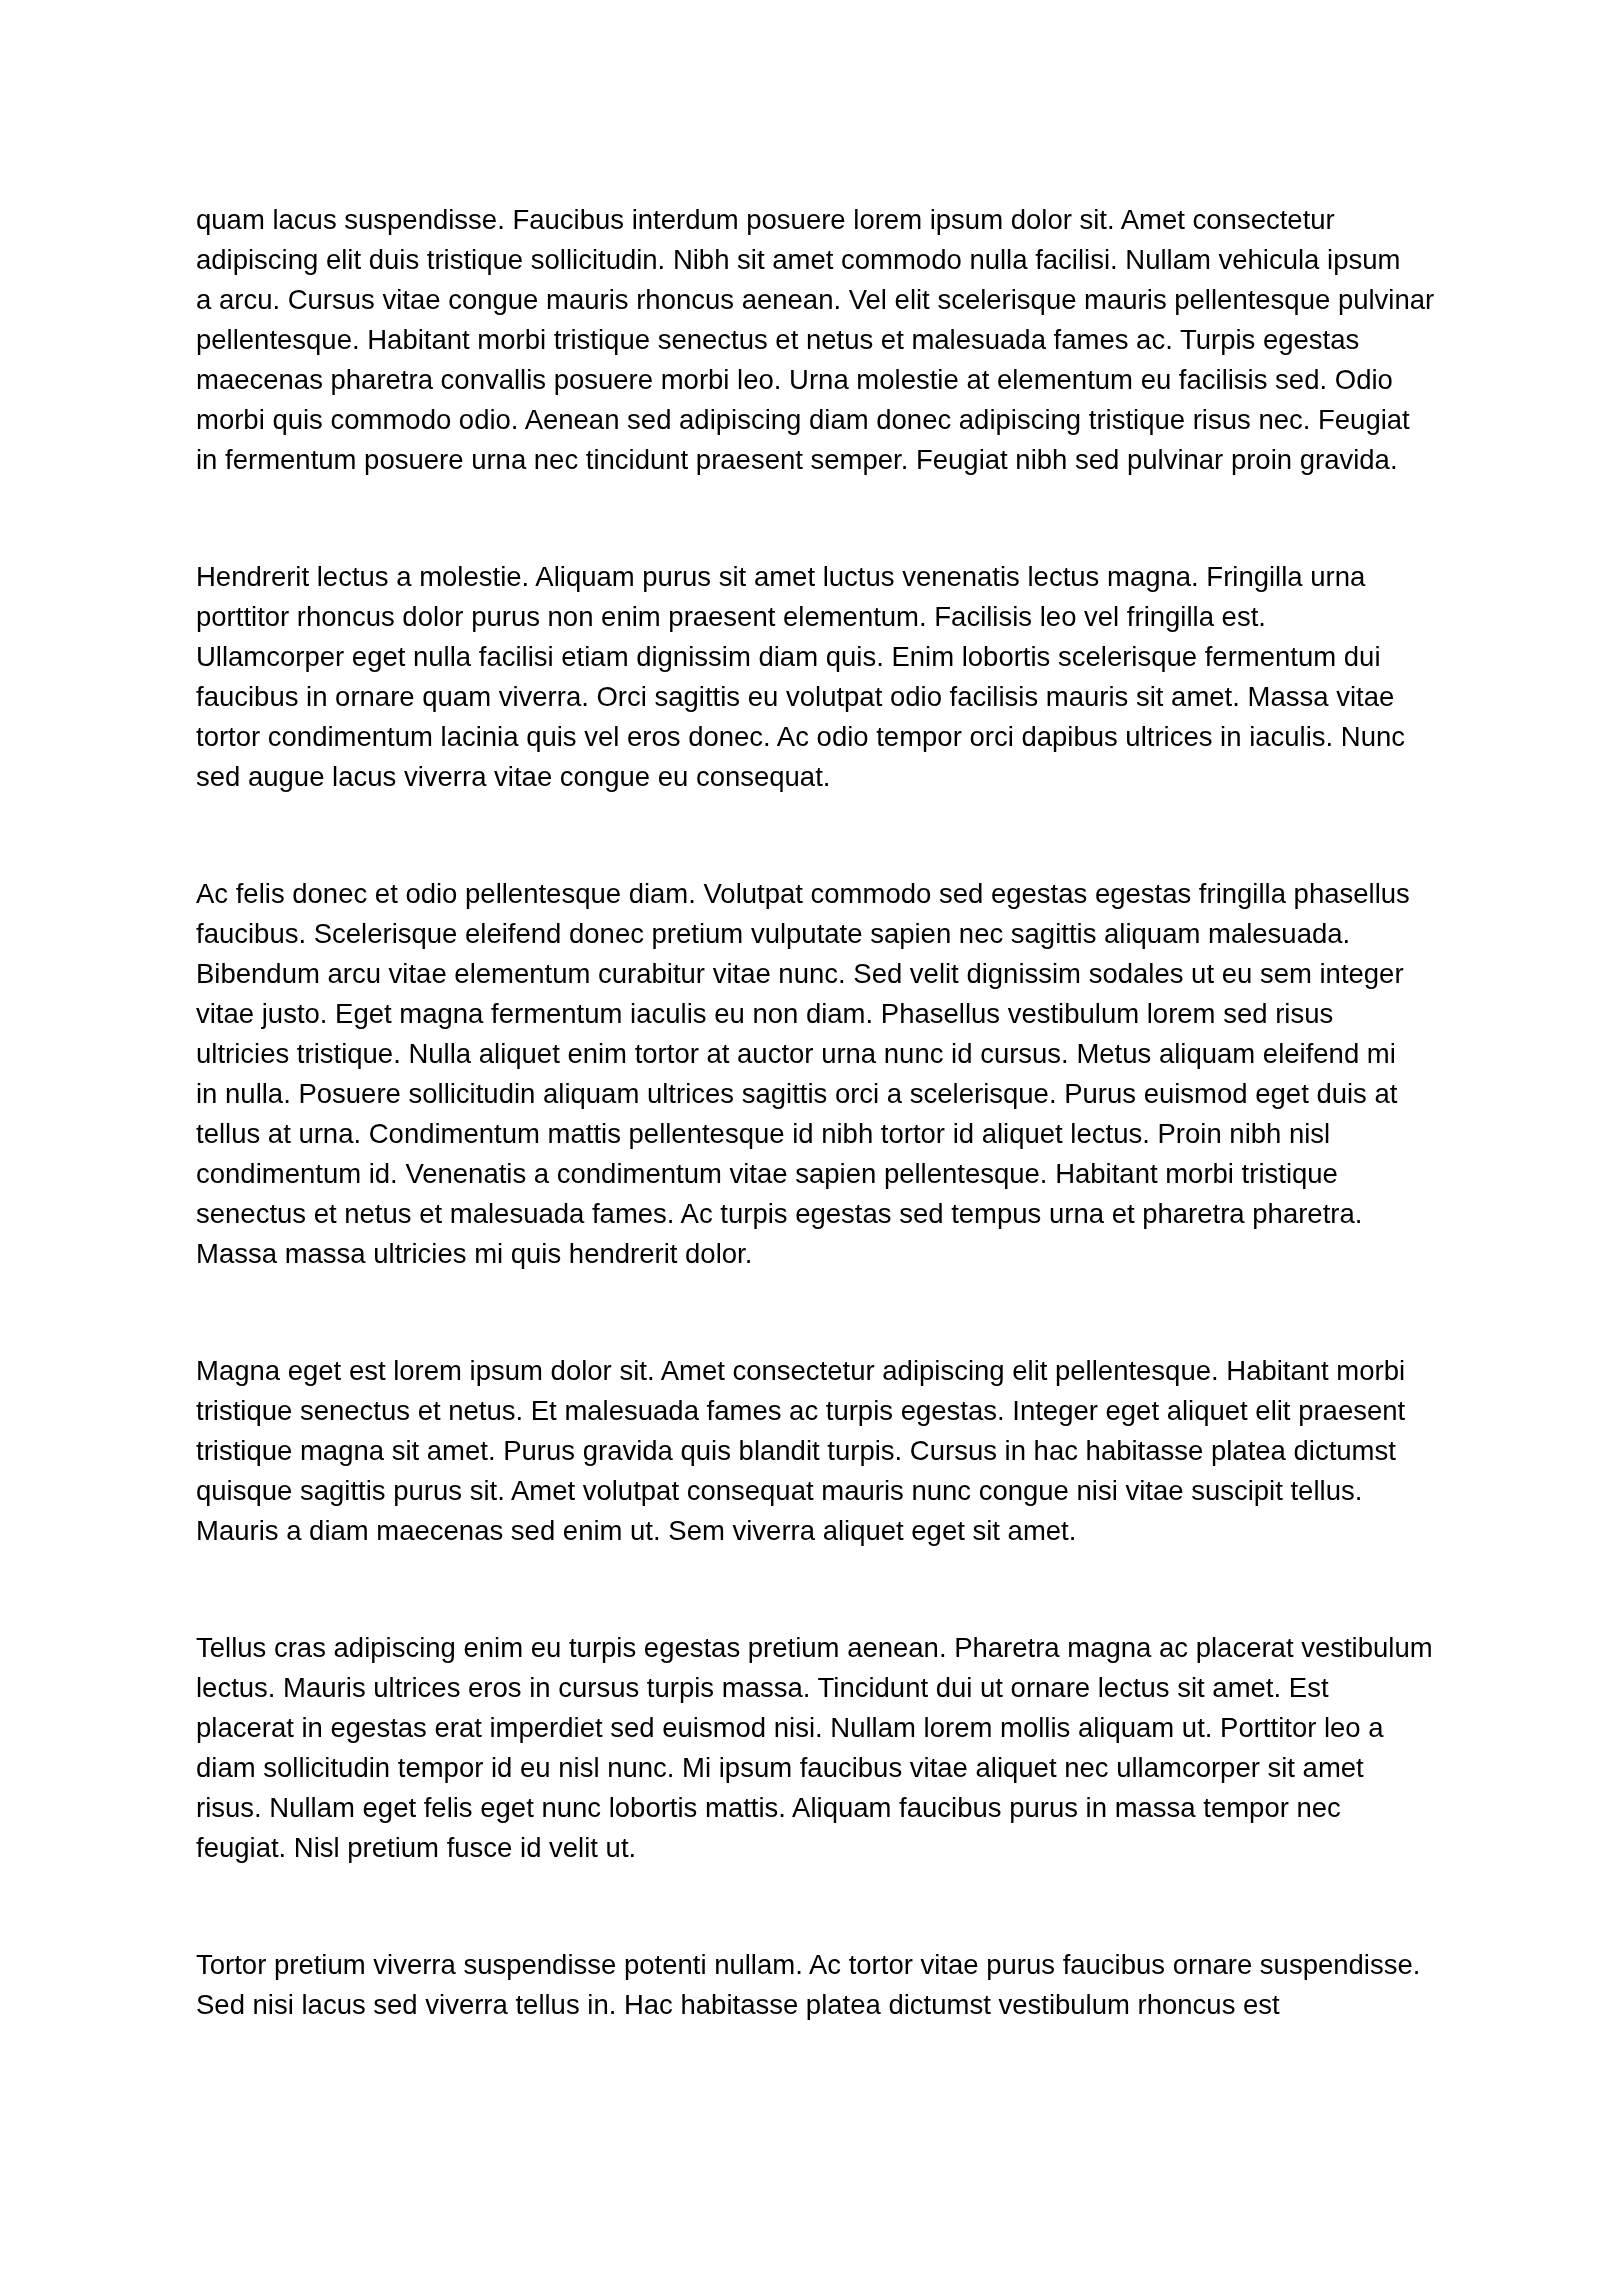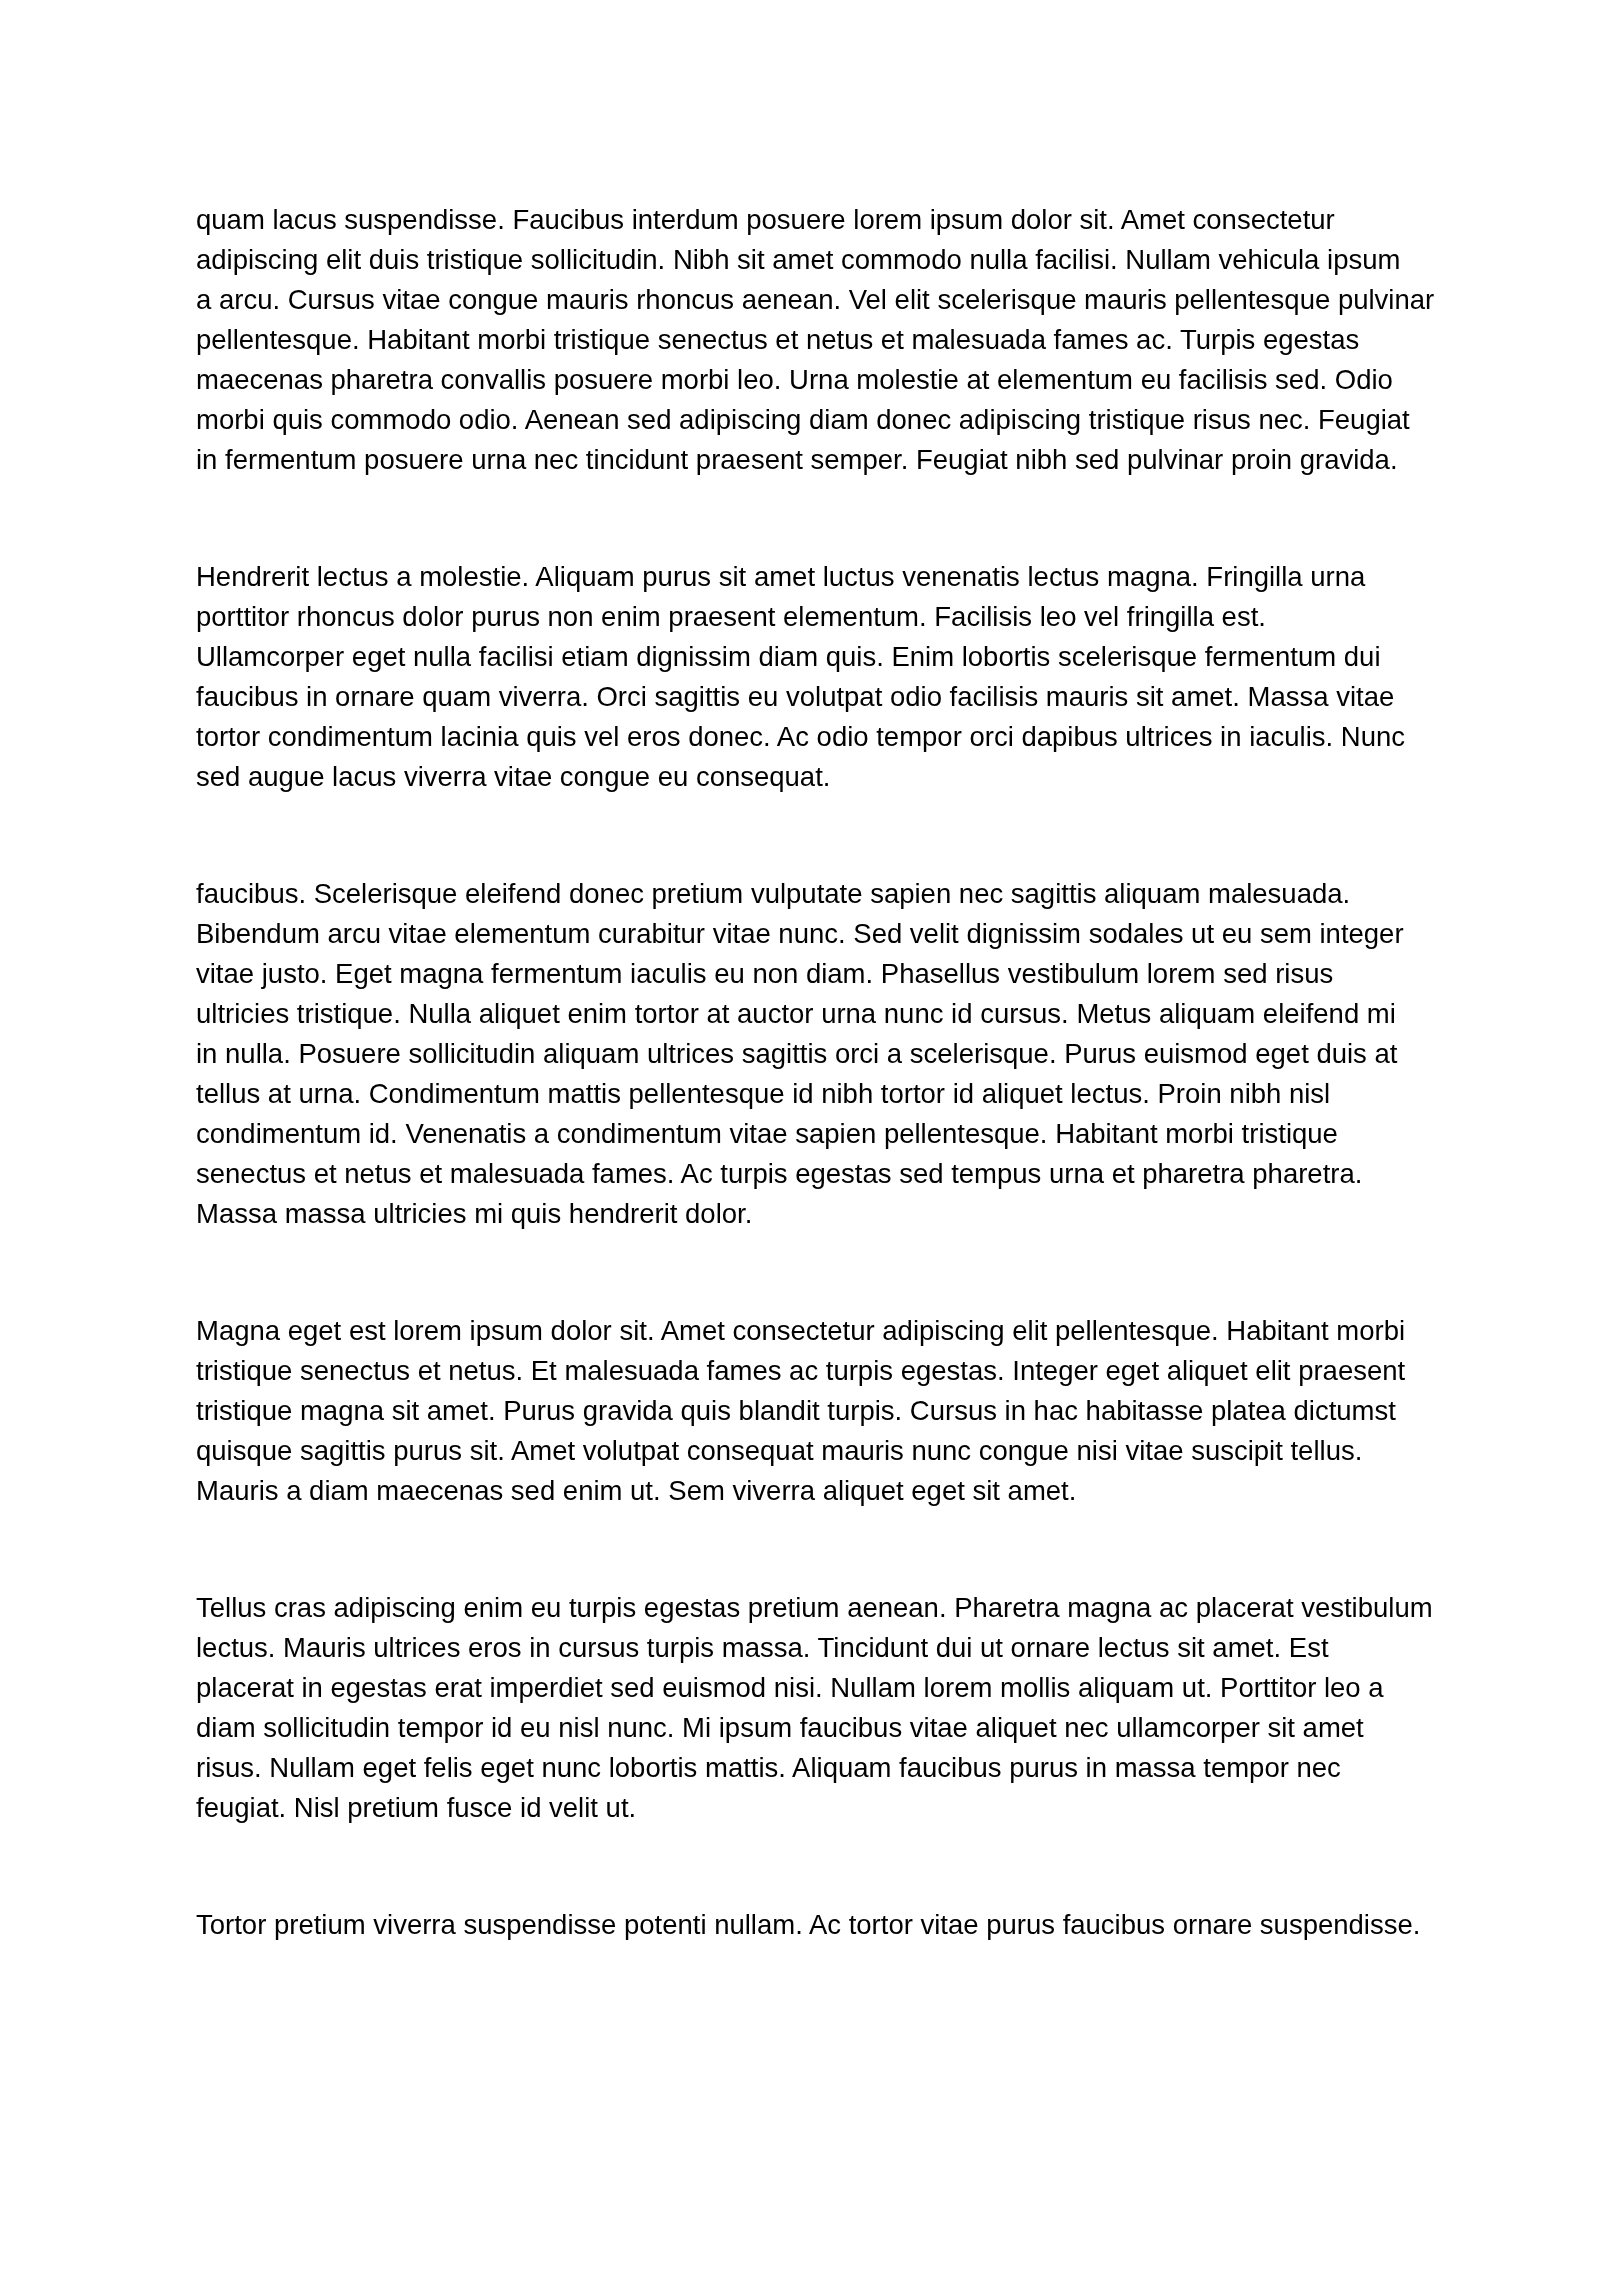--- a/index.html
+++ b/index.html
@@ -47,20 +47,21 @@
       </div>
       <div class="paragraph">
         <div class="text-line">Hendrerit lectus a molestie. Aliquam purus sit amet luctus venenatis lectus magna. Fringilla urna</div>
         <div class="text-line">porttitor rhoncus dolor purus non enim praesent elementum. Facilisis leo vel fringilla est.</div>
         <div class="text-line">Ullamcorper eget nulla facilisi etiam dignissim diam quis. Enim lobortis scelerisque fermentum dui</div>
         <div class="text-line">faucibus in ornare quam viverra. Orci sagittis eu volutpat odio facilisis mauris sit amet. Massa vitae</div>
         <div class="text-line">tortor condimentum lacinia quis vel eros donec. Ac odio tempor orci dapibus ultrices in iaculis. Nunc</div>
         <div class="text-line">sed augue lacus viverra vitae congue eu consequat.</div>
       </div>
       <div class="paragraph">
+        <div class="text-line">Ac felis donec et odio pellentesque diam. Volutpat commodo sed egestas egestas fringilla phasellus</div>
         <div class="text-line">faucibus. Scelerisque eleifend donec pretium vulputate sapien nec sagittis aliquam malesuada.</div>
         <div class="text-line">Bibendum arcu vitae elementum curabitur vitae nunc. Sed velit dignissim sodales ut eu sem integer</div>
         <div class="text-line">vitae justo. Eget magna fermentum iaculis eu non diam. Phasellus vestibulum lorem sed risus</div>
         <div class="text-line">ultricies tristique. Nulla aliquet enim tortor at auctor urna nunc id cursus. Metus aliquam eleifend mi</div>
         <div class="text-line">in nulla. Posuere sollicitudin aliquam ultrices sagittis orci a scelerisque. Purus euismod eget duis at</div>
         <div class="text-line">tellus at urna. Condimentum mattis pellentesque id nibh tortor id aliquet lectus. Proin nibh nisl</div>
         <div class="text-line">condimentum id. Venenatis a condimentum vitae sapien pellentesque. Habitant morbi tristique</div>
         <div class="text-line">senectus et netus et malesuada fames. Ac turpis egestas sed tempus urna et pharetra pharetra.</div>
         <div class="text-line">Massa massa ultricies mi quis hendrerit dolor.</div>
       </div>
@@ -74,16 +75,17 @@
       <div class="paragraph">
         <div class="text-line">Tellus cras adipiscing enim eu turpis egestas pretium aenean. Pharetra magna ac placerat vestibulum</div>
         <div class="text-line">lectus. Mauris ultrices eros in cursus turpis massa. Tincidunt dui ut ornare lectus sit amet. Est</div>
         <div class="text-line">placerat in egestas erat imperdiet sed euismod nisi. Nullam lorem mollis aliquam ut. Porttitor leo a</div>
         <div class="text-line">diam sollicitudin tempor id eu nisl nunc. Mi ipsum faucibus vitae aliquet nec ullamcorper sit amet</div>
         <div class="text-line">risus. Nullam eget felis eget nunc lobortis mattis. Aliquam faucibus purus in massa tempor nec</div>
         <div class="text-line">feugiat. Nisl pretium fusce id velit ut.</div>
       </div>
       <div class="paragraph">
         <div class="text-line">Tortor pretium viverra suspendisse potenti nullam. Ac tortor vitae purus faucibus ornare suspendisse.</div>
+        <div class="text-line">Sed nisi lacus sed viverra tellus in. Hac habitasse platea dictumst vestibulum rhoncus est</div>
       </div>
     </div>
 </div>
 
 
 </body></html>

